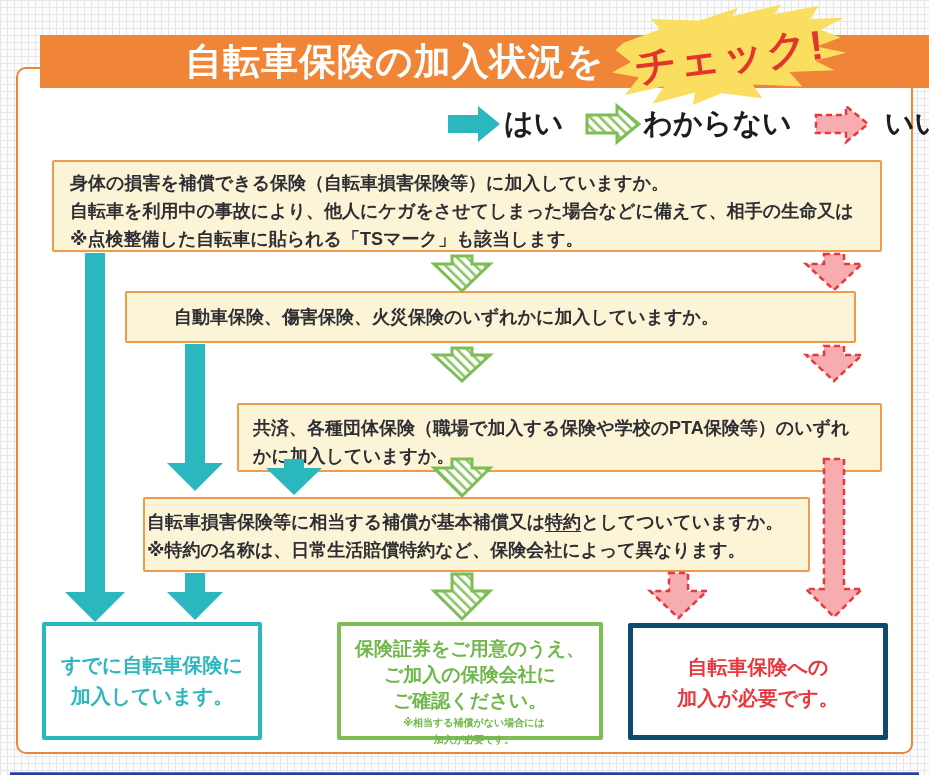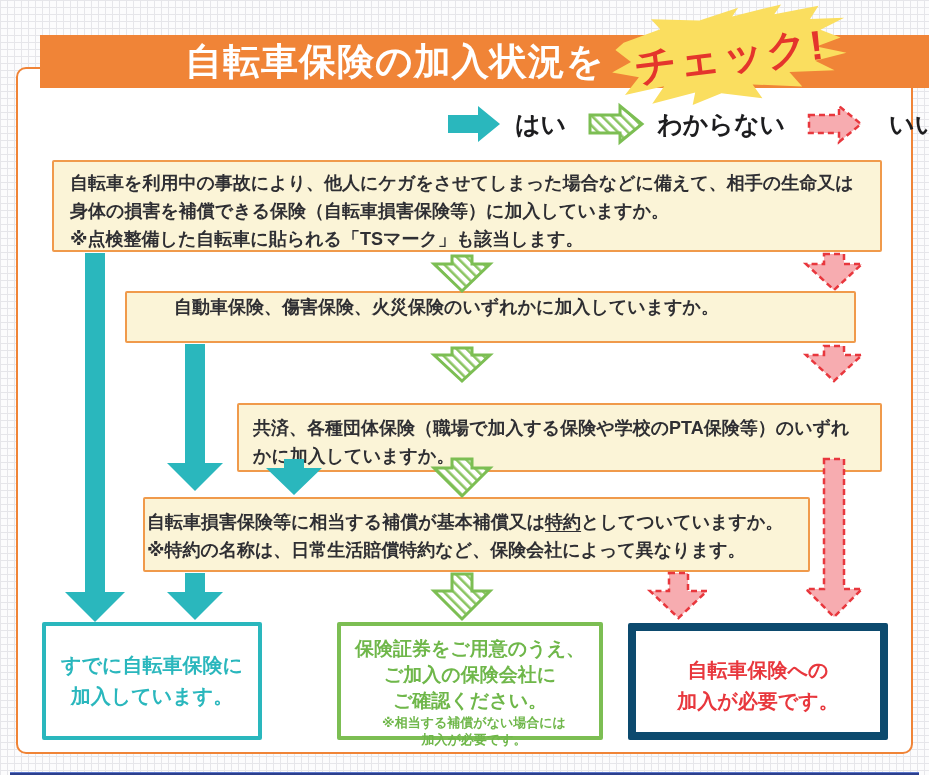--- a/index.html
+++ b/index.html
@@ -34,41 +34,41 @@
     position:absolute;left:0;top:0;width:100%;height:100%;
     display:flex;align-items:center;justify-content:center;
     color:#E4352C;font-size:41px;font-weight:bold;letter-spacing:2px;white-space:nowrap;
   }
   .legend{
     position:absolute;left:448px;top:104px;height:40px;
     display:flex;align-items:center;
   }
   .legend .legend-item{display:flex;align-items:center;margin-right:24px;}
   .legend .legend-item:last-child{margin-right:0;gap:13px;}
-  .legend .lg-label{font-size:25px;font-weight:bold;color:#1d1d1f;margin-left:15px;white-space:nowrap;}
+  .legend .lg-label{font-size:29px;font-weight:bold;color:#1d1d1f;margin-left:4px;white-space:nowrap;}
   .legend svg{overflow:visible;display:block;}
   .qbox{
     position:absolute;background:#FBF4D7;border:2px solid #F09A4B;border-radius:2px;
     box-sizing:border-box;color:#2f2f33;font-size:18px;font-weight:bold;line-height:28px;
   }
   .q1{left:52px;top:160px;width:830px;height:92px;padding:7px 16px;}
-  .q2{left:125px;top:291px;width:731px;height:52px;display:flex;justify-content:center;padding-right:88px;}
+  .q2{left:125px;top:291px;width:731px;height:52px;display:flex;align-items:center;justify-content:center;padding-right:88px;}
   .q3{left:237px;top:403px;width:645px;height:69px;padding:9px 14px;}
   .q4{left:143px;top:497px;width:667px;height:75px;padding:9px 2px;}
   .uline{text-decoration:underline;text-underline-offset:3px;}
   .arrow{position:absolute;}
   .arrow svg{display:block;overflow:visible;}
   .rbox{
     position:absolute;background:#ffffff;box-sizing:border-box;border-radius:2px;
     text-align:center;font-weight:bold;
   }
   .r-already{left:42px;top:622px;width:220px;height:118px;border:4px solid #2AB7BD;color:#2AB7BD;font-size:20px;line-height:31px;padding-top:24px;}
   .r-confirm{left:337px;top:622px;width:266px;height:118px;border:4px solid #7CBE53;color:#6FB74A;font-size:19px;line-height:26px;padding-top:10px;}
-  .r-confirm .note{font-size:13px;line-height:17px;margin-left:8px;}
-  .r-need{left:628px;top:623px;width:260px;height:117px;border:8px solid #0c4a6e;color:#E8373D;font-size:20px;line-height:31px;padding-top:24px;}
+  .r-confirm .note{font-size:10px;line-height:17px;margin-left:8px;}
+  .r-need{left:628px;top:623px;width:260px;height:117px;border:5px solid #0c4a6e;color:#E8373D;font-size:20px;line-height:31px;padding-top:24px;}
   .bottom-bar{
     position:absolute;left:10px;top:772px;width:909px;height:3px;
     background:#2C3F8D;border-top:1px solid #5b76c9;
   }
   .teal-fill{fill:#2AB7BD;}
   .green-arrow{fill:url(#hatch);stroke:#7CBE53;stroke-width:3;stroke-linejoin:miter;}
   .red-arrow{fill:#F7ACB0;stroke:#E8373D;stroke-width:2.5;stroke-dasharray:6 4;stroke-linejoin:miter;}
 </style>
 </head>
 <body>
@@ -110,22 +110,22 @@
   </div>
   <div class="legend-item">
     <svg width="52" height="36" viewBox="0 0 52 36">
       <polygon class="red-arrow" points="0,9 30,9 30,0 52,18 30,36 30,27 0,27"></polygon>
     </svg>
     <span class="lg-label">いいえ</span>
   </div>
 </div>
 
 <div class="qbox q1">
+  <div>身体の損害を補償できる保険（自転車損害保険等）に加入していますか。</div>
   <div>自転車を利用中の事故により、他人にケガをさせてしまった場合などに備えて、相手の生命又は</div>
-  <div>身体の損害を補償できる保険（自転車損害保険等）に加入していますか。</div>
   <div>※点検整備した自転車に貼られる「TSマーク」も該当します。</div>
 </div>
 
 <div class="qbox q2">
   <div>自動車保険、傷害保険、火災保険のいずれかに加入していますか。</div>
 </div>
 
 <div class="qbox q3">
   <div>共済、各種団体保険（職場で加入する保険や学校のPTA保険等）のいずれ</div>
   <div>かに加入していますか。</div>

